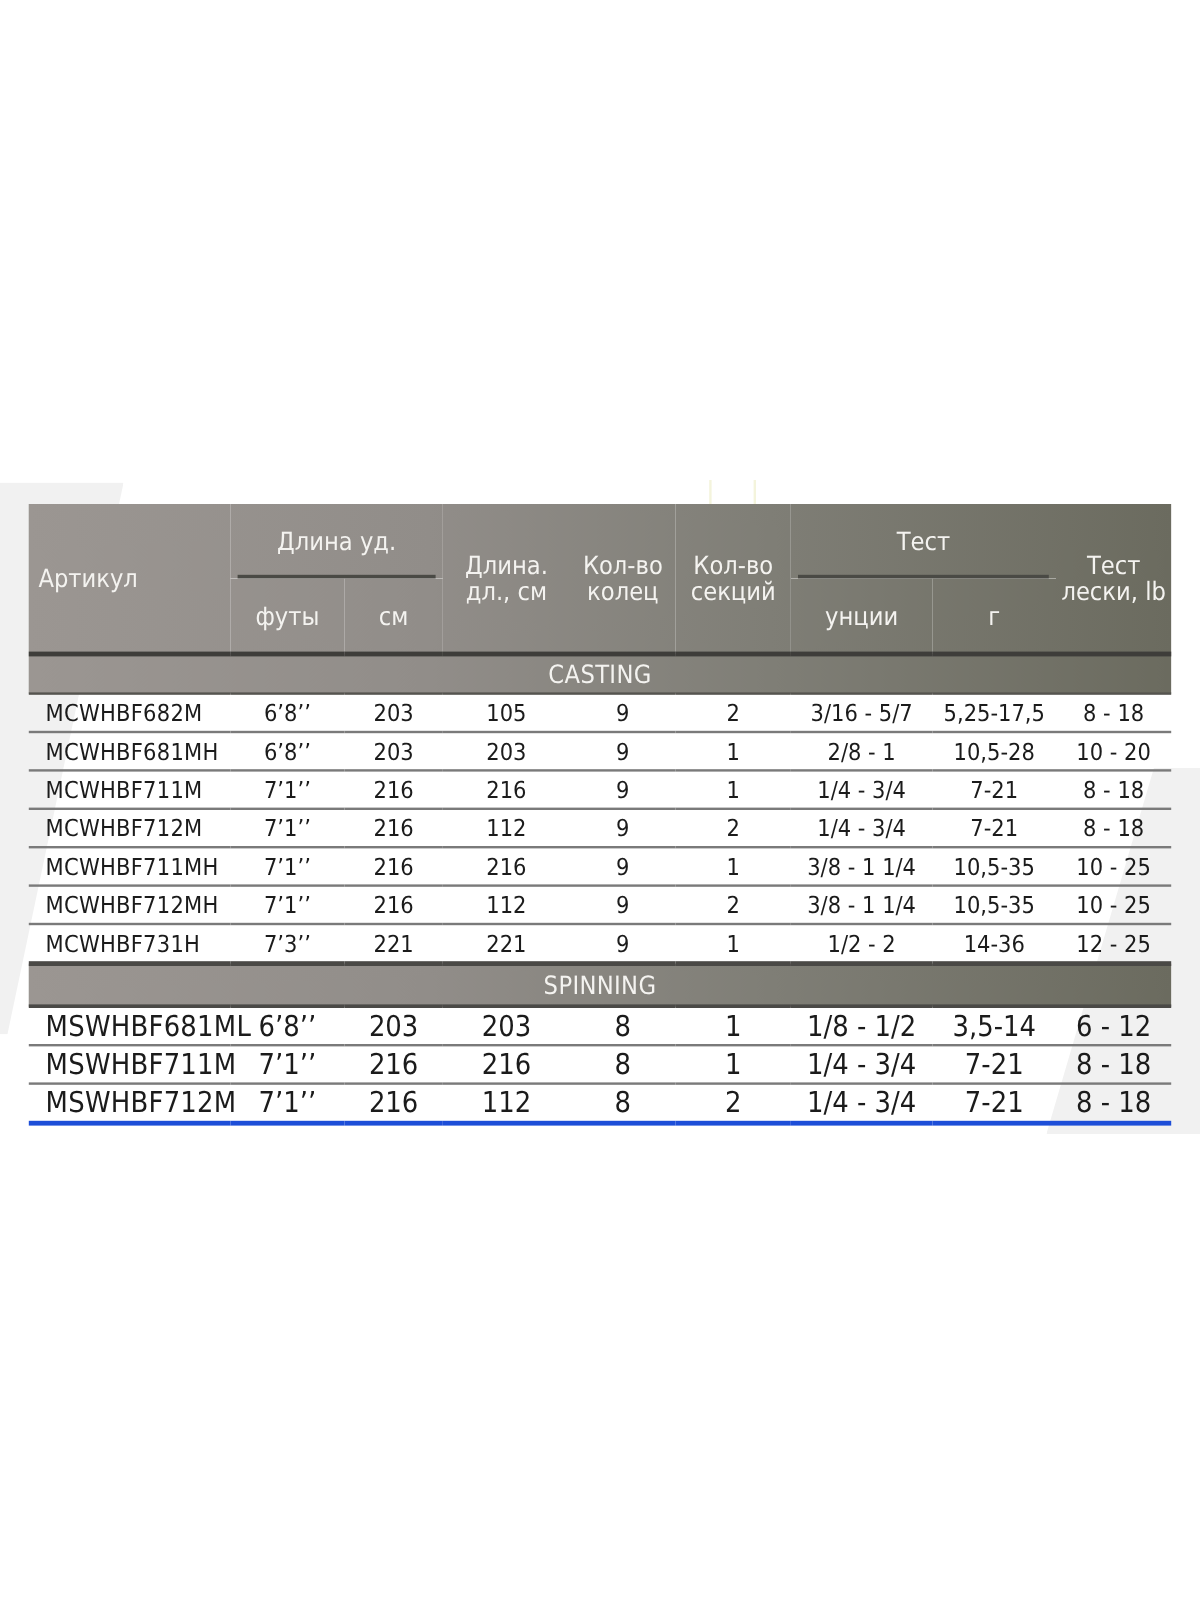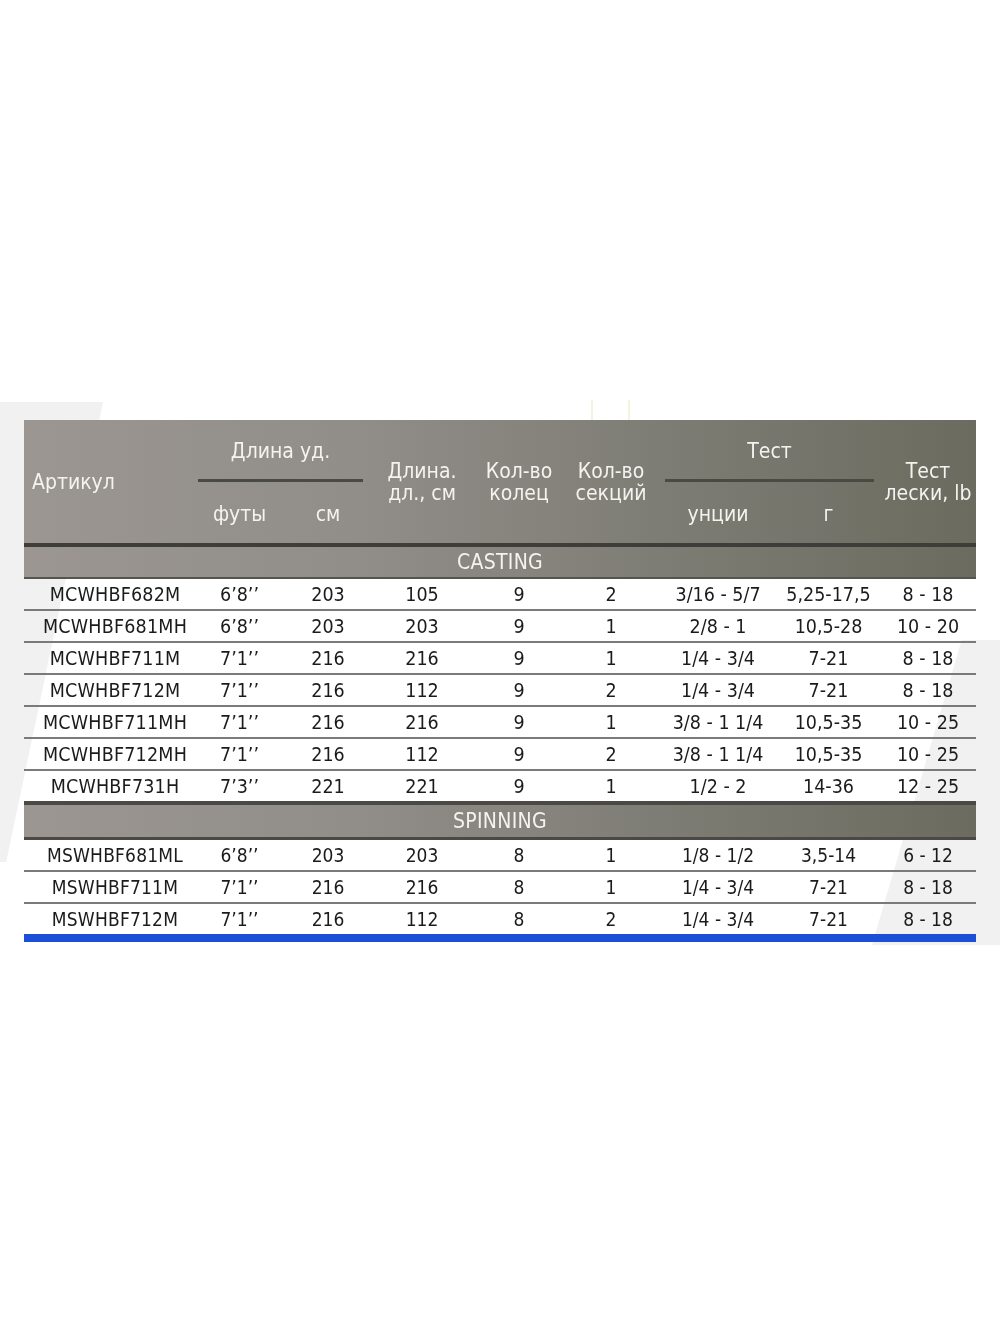--- a/index.html
+++ b/index.html
@@ -51,23 +51,23 @@
       background: linear-gradient(90deg, #9b9692 0%, #918d89 35%, #7f7e76 65%, #6b6b5f 100%);
       padding: 0; letter-spacing: 0.3px;
     }
     .section.cast td { border-bottom: 2px solid #55544f; margin-top: 24px; }
     .section.spin td { height: 32px; border-top: 4px solid #4a4946; border-bottom: 3px solid #4a4946; }
 
     .row td {
       height: 30px; font-size: 19.5px; color: #1b1b1b; text-align: center;
       padding: 0; border-bottom: 2px solid #7a7a7a; background: transparent;
     }
-    .row td.art { text-align: center; padding-left: 14px; letter-spacing: 0.2px; }
-    .row.last td { border-bottom: 8px solid #1d4ed8; }
-    .row.spin-row td { font-family: "DejaVu Sans Condensed", "Liberation Sans Narrow", "Liberation Sans", sans-serif; font-size: 19px; }
+    .row td.art { text-align: left; padding-left: 14px; letter-spacing: 0.2px; }
+    .row.last td { border-bottom: 4px solid #1d4ed8; }
+    .row.spin-row td { font-family: "DejaVu Sans Condensed", "Liberation Sans Narrow", "Liberation Sans", sans-serif; font-size: 24px; }
   </style>
 </head>
 <body>
 
 <div class="deco-left"></div>
 <div class="deco-right"></div>
 <div class="deco-tick" style="left:591px"></div>
 <div class="deco-tick" style="left:628px"></div>
 
 <table class="spec-table">

